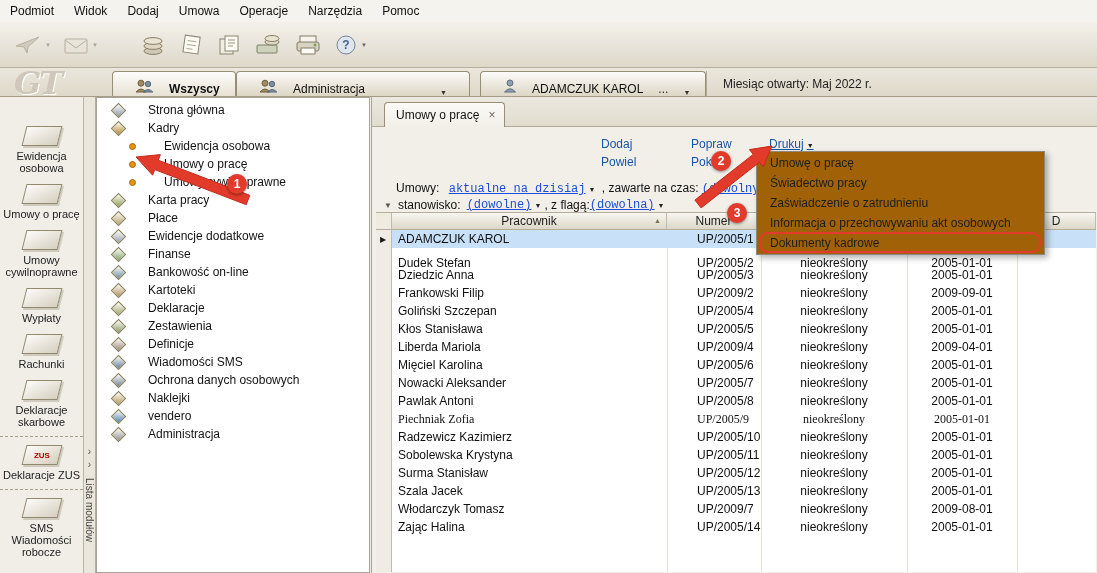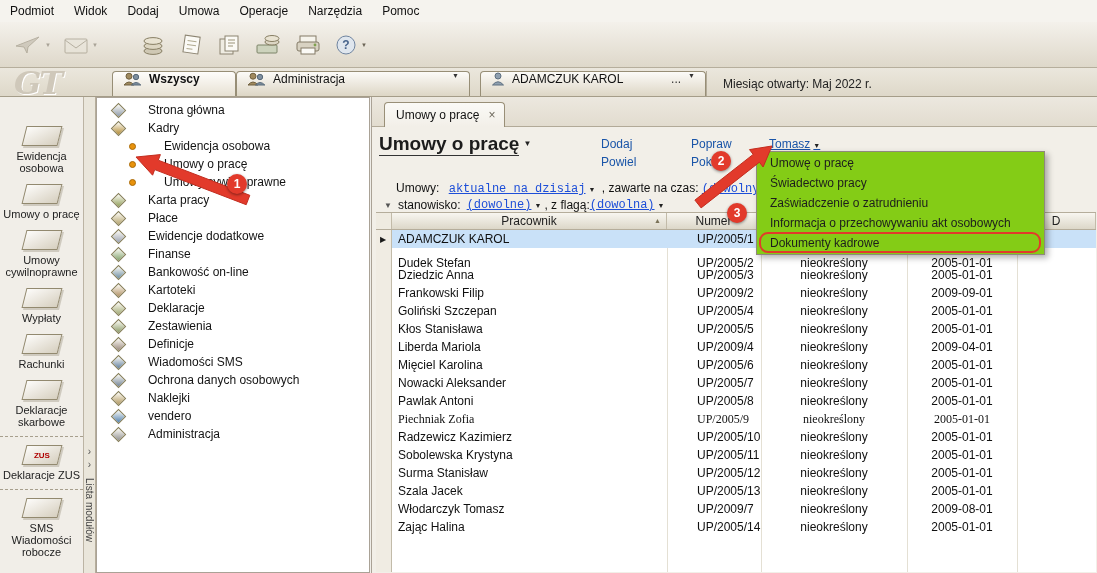--- a/index.html
+++ b/index.html
@@ -17,21 +17,21 @@
   .tbi{display:flex;align-items:center;gap:3px;margin:0 6px;}
   .tbi.disabled{opacity:.5;}
   .tbi.gap{margin-left:36px;}
   .tbdd{font-size:6px;color:#6b6456;}
 
   
   .tabstrip{position:absolute;left:0;top:68px;width:100%;height:29px;
             background:linear-gradient(#ebe7dd,#ded8c9);border-bottom:1px solid #a59d89;
             display:flex;align-items:flex-end;box-sizing:border-box;}
   .tabpad{width:112px;}
-  .tab{height:25px;display:flex;align-items:flex-start;gap:7px;padding:0 10px;box-sizing:border-box;
+  .tab{height:25px;display:flex;align-items:flex-end;gap:15px;padding:0 22px;box-sizing:border-box;
        background:linear-gradient(#fcfbf8,#ddd6c5);border:1px solid #978e76;border-bottom:none;
        border-radius:4px 4px 0 0;font-size:12px;white-space:nowrap;}
   .tab-all{width:124px;font-weight:700;background:linear-gradient(#fefdfb,#e7e1d3);}
   .tab-admin{width:234px;}
   .tabsep{width:10px;height:25px;}
   .tab-emp{width:226px;}
   .tab .dd{font-size:7px;color:#333;margin-left:auto;}
   .tab .dd2{font-size:7px;color:#333;}
   .tab .more{margin-left:auto;color:#333;}
   .month{flex:1;height:25px;display:flex;align-items:center;padding-left:16px;
@@ -106,21 +106,21 @@
                border-right:1px solid #c2bba9;box-sizing:border-box;}
   .vline{position:absolute;top:0;bottom:0;width:1px;background:#e4e0d4;}
   .grow{position:absolute;left:16px;right:0;height:18px;display:flex;font-size:12px;color:#101010;cursor:default;}
   .grow.selected{background:#c9e1f8;}
   .gcell{box-sizing:border-box;display:flex;align-items:center;overflow:hidden;white-space:nowrap;}
   .gcell.name{padding-left:6px;} .gcell.numer{padding-left:30px;}
   .gcell.okres,.gcell.data{justify-content:center;}
   .selmark{position:absolute;left:4px;font-size:8px;color:#1a1a1a;z-index:2;}
 
   
-  .pmenu{position:absolute;left:756px;top:151px;width:289px;background:#84cc16;border:1px solid #8f897b;
+  .pmenu{position:absolute;left:756px;top:151px;width:289px;background:#a16207;border:1px solid #8f897b;
          box-shadow:3px 3px 6px rgba(0,0,0,.3);padding:1px 0;z-index:60;box-sizing:border-box;}
   .pm-item{height:20px;line-height:20px;padding-left:13px;font-size:12px;color:#1d1d1d;position:relative;cursor:pointer;}
   .pm-box{position:absolute;left:2px;right:3px;top:-1px;bottom:0px;border:2px solid #e23a2b;
           border-radius:9px;pointer-events:none;}
 
   
   .anno{position:absolute;left:0;top:0;width:1097px;height:573px;z-index:120;pointer-events:none;}
   .badge{position:absolute;width:20px;height:20px;border-radius:50%;background:#e23a2b;color:#fff;
          font-size:12px;font-weight:700;display:flex;align-items:center;justify-content:center;
          z-index:131;box-shadow:0 1px 3px rgba(0,0,0,.45);}
@@ -355,29 +355,26 @@
   </div>
 
 <div class="mainpanel">
   <div class="doctabs">
     <div class="doctab">
       <span>Umowy o pracę</span>
       <span class="x">×</span>
     </div>
   </div>
 
-  <div class="paneltitle">
-    <span class="t">Umowy o pracę</span><span class="tdd">▼</span>
-  </div>
 
   <span class="alink a-add">Dodaj</span>
   <span class="alink a-dup">Powiel</span>
   <span class="alink a-edit">Popraw</span>
   <span class="alink a-show">Pokaż</span>
-  <span class="alink a-print"><span>Tomasz</span><span class="fdd">▼</span></span>
+  <span class="alink a-print"><span>Drukuj</span><span class="fdd">▼</span></span>
 
   <div class="f1">
     <span class="flabel">Umowy:</span>
     <span class="flink">aktualne na dzisiaj</span><span class="fdd">▼</span>
     <span>, zawarte na czas:</span>
     <span class="flink">(dowolny)</span><span class="fdd">▼</span>
     <span>, z dzi</span>
   </div>
   <div class="f2">
     <span class="funnel">▼</span>

